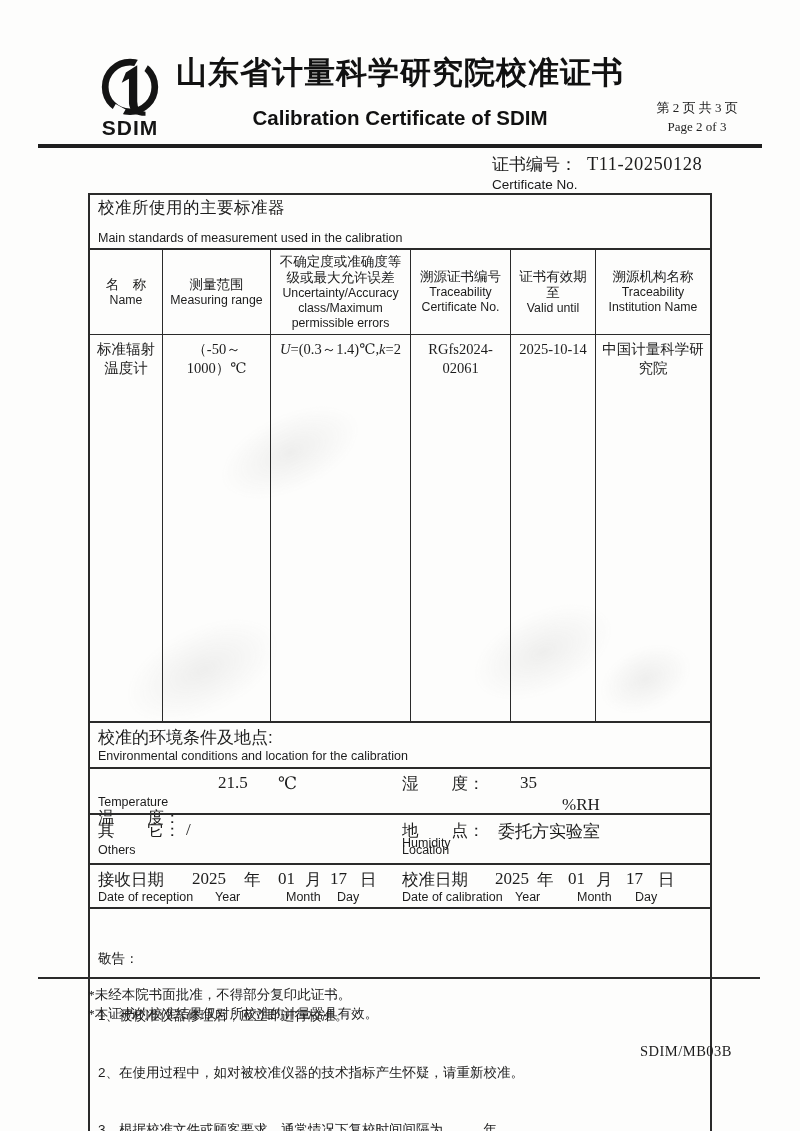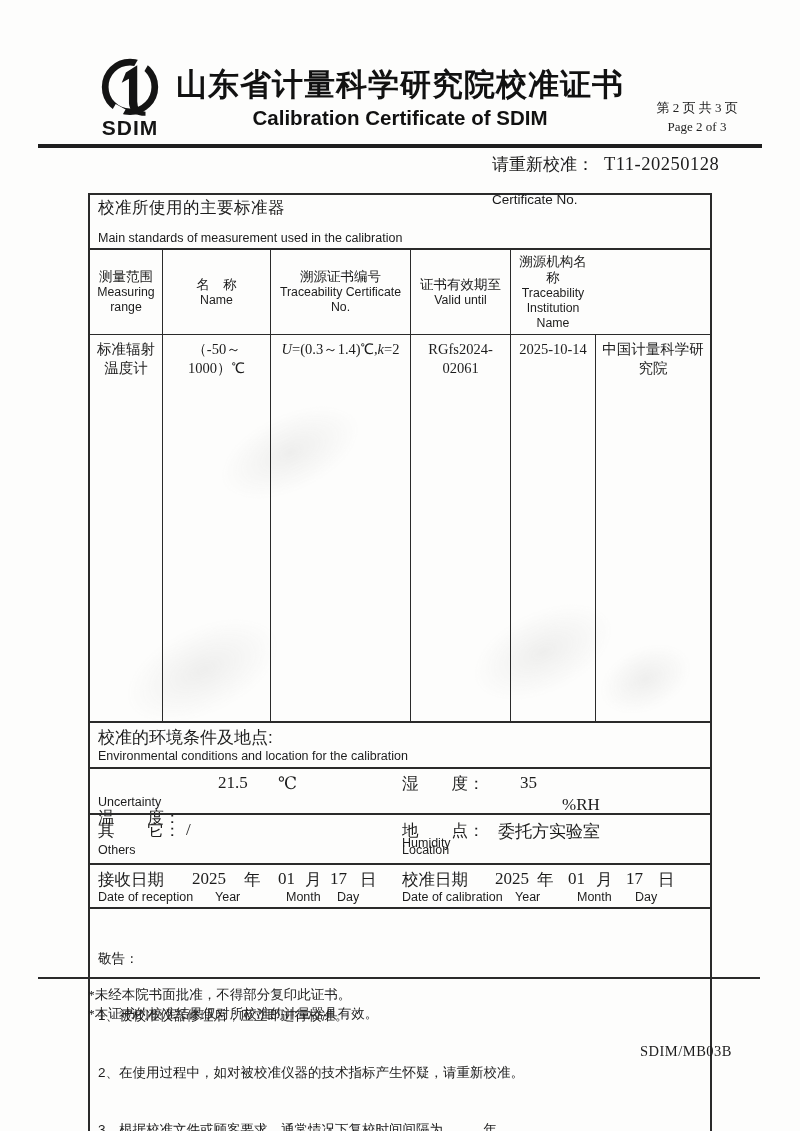--- a/index.html
+++ b/index.html
@@ -7,43 +7,43 @@
   .page {
     position:relative; width:800px; height:1131px; margin:0 auto;
     background:#fdfdfc; overflow:hidden;
     font-family:"Liberation Serif","DejaVu Serif",serif; color:#1c1c1c;
   }
 
   
   .logo { position:absolute; left:78px; top:58px; width:104px; text-align:center; }
   .logo svg { display:block; margin:0 auto; }
   .logo-text { font-family:"Liberation Sans",sans-serif; font-weight:bold; font-size:21px; letter-spacing:1px; margin-top:-4px; color:#151515; }
-  .title-zh { position:absolute; left:175px; top:64px; width:450px; text-align:center;
+  .title-zh { position:absolute; left:175px; top:52px; width:450px; text-align:center;
               font-weight:bold; font-size:31px; letter-spacing:1px; color:#111; }
   .title-en { position:absolute; left:175px; top:106px; width:450px; text-align:center;
               font-family:"Liberation Sans",sans-serif; font-weight:bold; font-size:20.5px; color:#111; }
   .page-info { position:absolute; left:622px; top:98px; width:150px; text-align:center;
                font-size:13px; line-height:19px; color:#222; }
 
   .double-rule { position:absolute; left:38px; top:144px; width:724px; height:4px;
                  border-top:2.5px solid #1e1e1e; border-bottom:2px solid #1e1e1e; }
 
   .cert-no { position:absolute; left:492px; top:153px; }
   .cert-no .l1 { font-size:17px; }
   .cert-no .l1 .num { font-size:18.5px; margin-left:10px; letter-spacing:0.5px;text-align:right; }
-  .cert-no .l2 { font-family:"Liberation Sans",sans-serif; font-size:13.5px; margin-top:16px; color:#1a1a1a; }
+  .cert-no .l2 { font-family:"Liberation Sans",sans-serif; font-size:13.5px; margin-top:1px; color:#1a1a1a; }
 
   
   .tbl { position:absolute; left:88px; top:193px; width:624px; border:2px solid #2a2a2a; }
   .sec-head { border-bottom:2px solid #2a2a2a; padding:2px 8px 3px; }
   .sec-head .zh { font-family:"Liberation Sans",sans-serif; font-size:16.5px; letter-spacing:0.5px; }
   .sec-head .en { font-family:"Liberation Sans",sans-serif; font-size:12.5px; margin-top:12px; }
 
   .grid { display:grid; grid-template-columns:72px 108px 140px 100px 85px 115px; }
-  .grid .cell { text-align:center; padding:2px 3px;font-family:Liberation Serif, serif; }
+  .grid .cell { text-align:center; padding:2px 3px; }
   .grid .cell + .cell { border-left:1.5px solid #2a2a2a; }
   .hdr-row { border-bottom:1.5px solid #2a2a2a; }
   .hdr-row .cell { height:84px; display:flex; flex-direction:column; justify-content:center;
                    font-family:"Liberation Sans",sans-serif; font-size:13.5px; line-height:16px; }
   .hdr-row .cell .en { font-size:12.3px; line-height:15px; }
   .body-row .cell { height:386px; font-size:14.5px; line-height:19px; padding-top:5px; }
   .body-row .u-var { font-style:italic; }
 
   .rule-row { border-top:2px solid #2a2a2a; }
   .env-title { padding:3px 8px 4px; }
@@ -94,40 +94,44 @@
   <div class="title-en">Calibration Certificate of SDIM</div>
   <div class="page-info">
     <div>第 2 页 共 3 页</div>
     <div>Page 2 of  3</div>
   </div>
 
   <div class="double-rule"></div>
 
   <div class="cert-no">
     <div class="l1">
-      <span>请重新校准：</span><span class="num">T11-20250128</span>
+      <span>证书编号：</span><span class="num">T11-20250128</span>
     </div>
     <div class="l2">Certificate No.</div>
   </div>
 
   <div class="tbl">
 
     <div class="sec-head">
       <div class="zh">校准所使用的主要标准器</div>
       <div class="en">Main standards of measurement used in the calibration</div>
     </div>
 
     <div class="grid hdr-row">
       <div class="cell">
+        <div>名　称</div>
+        <div class="en">Name</div>
+      </div>
+      <div class="cell">
         <div>测量范围</div>
         <div class="en">Measuring range</div>
       </div>
       <div class="cell">
-        <div>名　称</div>
-        <div class="en">Name</div>
+        <div>不确定度或准确度等级或最大允许误差</div>
+        <div class="en">Uncertainty/Accuracy class/Maximum permissible errors</div>
       </div>
       <div class="cell">
         <div>溯源证书编号</div>
         <div class="en">Traceability Certificate No.</div>
       </div>
       <div class="cell">
         <div>证书有效期至</div>
         <div class="en">Valid until</div>
       </div>
       <div class="cell">
@@ -147,21 +151,21 @@
 
     <div class="rule-row env-title">
       <div class="zh">校准的环境条件及地点:</div>
       <div class="en">Environmental conditions and location for the calibration</div>
     </div>
 
     <div class="rule-row pos-row row-temp">
       <span class="zh-label" style="left:8px;  top:4px;margin-top:34px;">温　　度：</span>
       <span class="val" style="left:128px;top:4px;">21.5</span>
       <span class="val" style="left:188px;top:4px;">℃</span>
-      <span class="en-label" style="left:8px;  top:26px;">Uncertainty</span>
+      <span class="en-label" style="left:8px;  top:26px;">Temperature</span>
       <span class="zh-label" style="left:312px;top:4px;">湿　　度：</span>
       <span class="val" style="left:430px;top:4px;">35</span>
       <span class="val" style="left:472px;top:4px;margin-top:22px;">%RH</span>
       <span class="en-label" style="left:312px;top:26px;margin-top:41px;">Humidity</span>
     </div>
 
     <div class="rule-row pos-row row-oth">
       <span class="zh-label" style="left:8px;  top:5px;">其　　它：</span>
       <span class="val" style="left:96px; top:5px;">/</span>
       <span class="en-label" style="left:8px;  top:28px;">Others</span>

